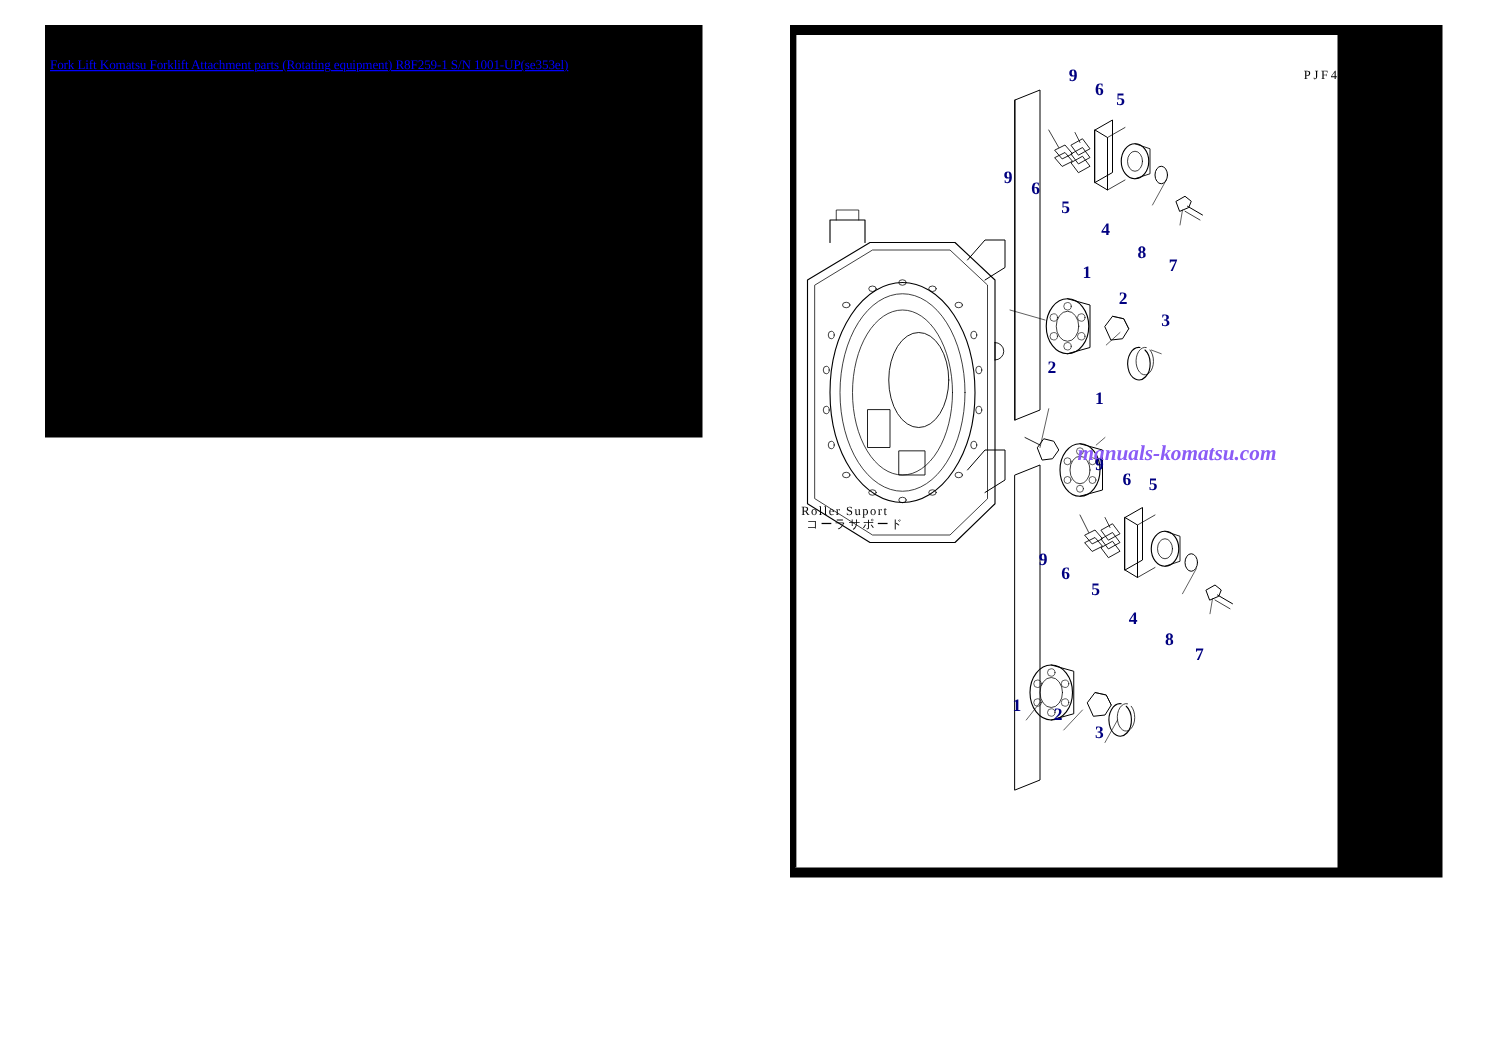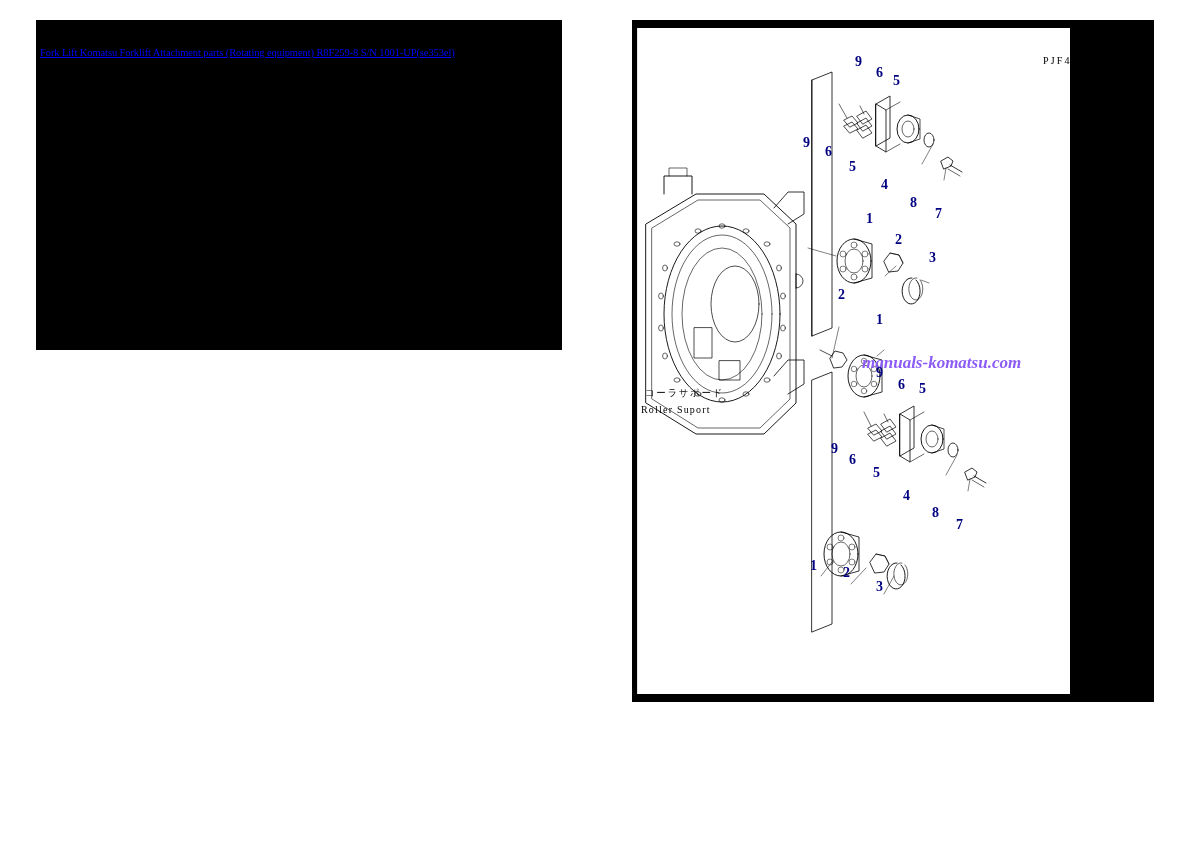--- a/index.html
+++ b/index.html
@@ -88,35 +88,36 @@
     font-weight: bold;
     line-height: 14px;
   }
   .jp-label {
     position: absolute;
     color: #000000;
     font-family: Liberation Sans, sans-serif;
     font-size: 9.5px;
     letter-spacing: 1.6px;
     white-space: nowrap;
+    margin-top: 26px;
   }
   .en-label {
     position: absolute;
     color: #000000;
     font-family: "Liberation Serif", serif;
     font-size: 10px;
     letter-spacing: 1.2px;
     white-space: nowrap;
   }
 </style>
 </head>
 <body>
 
 <div id="left-panel"></div>
-<a id="breadcrumb-link" href="#">Fork Lift Komatsu Forklift Attachment parts (Rotating equipment) R8F259-8 S/N 1001-UP(se353el)</a>
+<a id="breadcrumb-link" href="#">Fork Lift Komatsu Forklift Attachment parts (Rotating equipment) R8F259-1 S/N 1001-UP(se353el)</a>
 
 <div id="right-panel"></div>
 
 <div id="diagram-sheet">
   <svg id="diagram-svg" width="434" height="666" viewBox="0 0 434 666">
     <g fill="none" stroke="#000000" stroke-width="0.9" stroke-linejoin="round" stroke-linecap="round">
 
       <line x1="0.5" y1="0" x2="0.5" y2="666" stroke-width="1.2"></line>
 
       <g>

